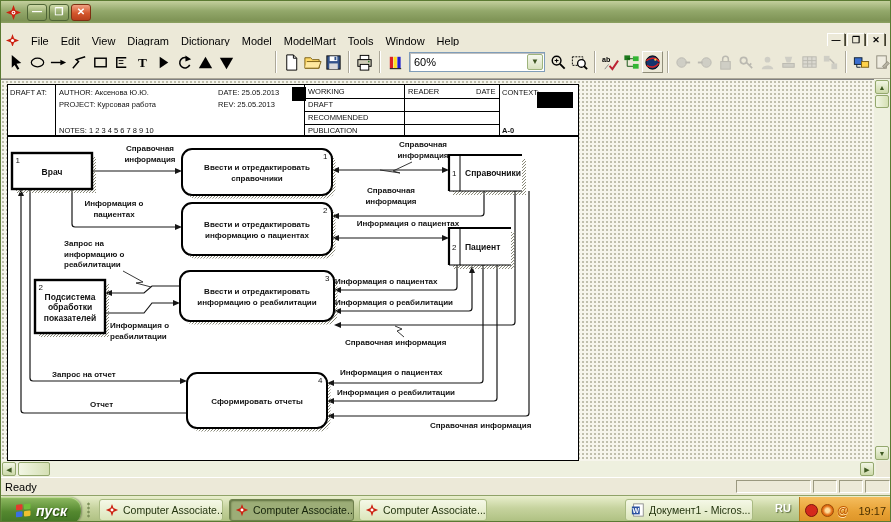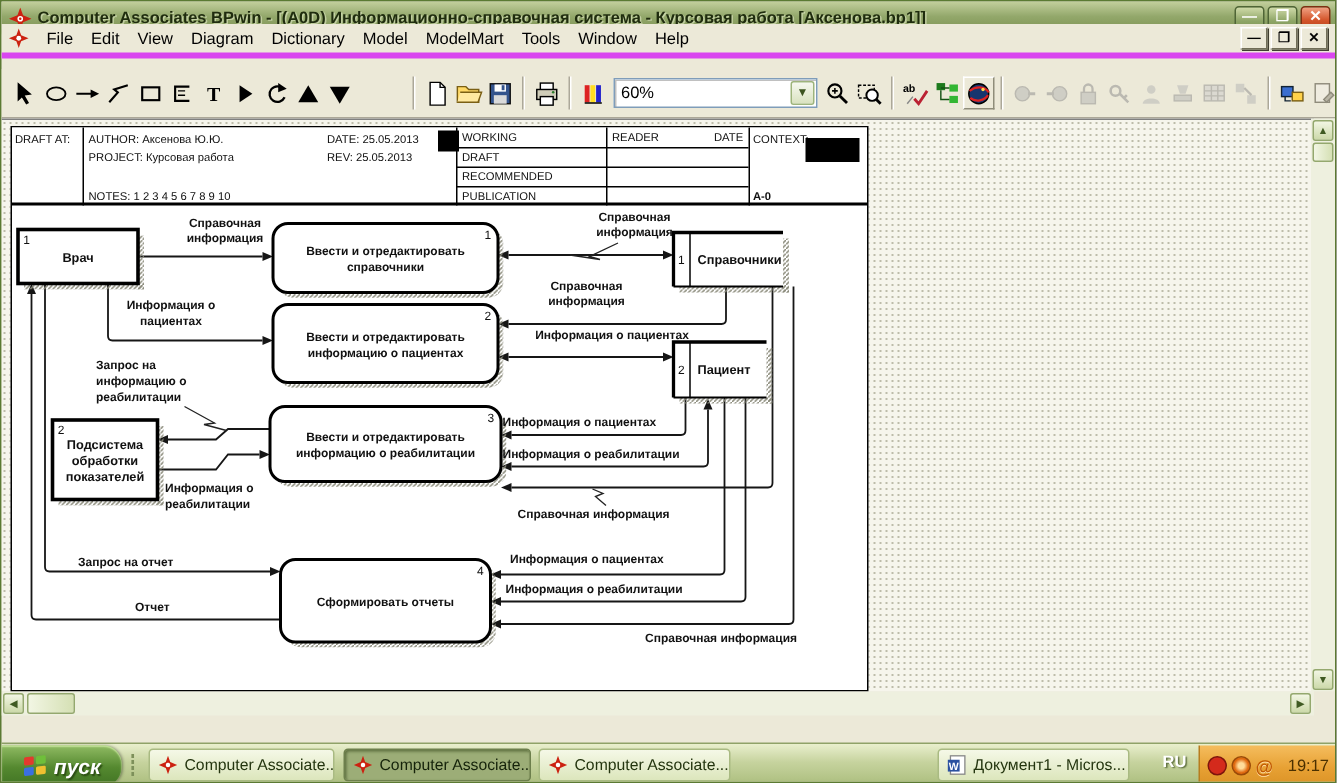--- a/index.html
+++ b/index.html
@@ -13,22 +13,22 @@
     display:flex; align-items:center; padding:0 3px; }
   .titlebar .app-ic { width:15px; height:15px; margin:0 4px 0 2px; flex:none; }
   .title-text { font-size:11px; font-weight:bold; color:#1f2c0e; text-shadow:1px 1px 0 rgba(235,242,210,.55);
     white-space:nowrap; overflow:hidden; flex:1; }
   .tb-btn { width:20px; height:17px; border-radius:3px; margin-left:2px; flex:none;
     border:1px solid #4f6536; color:#fff; font-size:10px; font-weight:bold; line-height:14px;
     text-align:center; background:linear-gradient(#cfdaa9, #8ea566 60%, #7d9455); }
   .tb-btn.close { background:linear-gradient(#f0a183, #d4562c 55%, #b8401c); border-color:#7e2f12; }
 
   
-  .menubar { position:absolute; left:0; top:15px; width:100%; height:23px; background:#ece9d8;
-    border-bottom:4px solid #d946ef; display:flex; align-items:center; padding:0 2px;justify-content:center; }
+  .menubar { position:absolute; left:0; top:31px; width:100%; height:23px; background:#ece9d8;
+    border-bottom:6px solid #d946ef; display:flex; align-items:center; padding:0 2px;justify-content:center; }
   .menu-item { font-size:11px; color:#000; padding:3px 6px; cursor:default; }
   .mdi-ic { width:15px; height:15px; margin:0 5px 0 2px; }
   .mdi-btns { margin-left:auto; display:flex; gap:2px; padding-right:3px; }
   .mdi-btn { width:18px; height:15px; background:#ece9d8; border:1px solid;
     border-color:#fff #716e58 #716e58 #fff; box-shadow:1px 1px 0 #403e30;
     font-size:9px; line-height:12px; text-align:center; color:#000; font-weight:bold; }
 
   
   .toolbar { position:absolute; left:0; top:45px; width:100%; height:33px; background:#ece9d8;
     border-bottom:1px solid #aca899; display:flex; align-items:center; padding-left:5px; }
@@ -113,21 +113,20 @@
 <body>
 
 <div class="screen">
 
   <div class="titlebar">
     <svg class="app-ic" viewBox="0 0 16 16">
       <path d="M8,0 L10,5.5 L16,8 L10,10.5 L8,16 L6,10.5 L0,8 L6,5.5 Z" fill="#cc2211"></path>
       <circle cx="8" cy="8" r="2" fill="#fff"></circle>
         <circle cx="8" cy="8" r="0.9" fill="#cc2211"></circle>
     </svg>
-    <div class="title-text">Computer Associates BPwin - [(A0D) Информационно-справочная система - Курсовая работа  [Аксенова.bp1]]</div>
     <div class="tb-btn">—</div>
     <div class="tb-btn">❐</div>
     <div class="tb-btn close">✕</div>
   </div>
 
   <div class="menubar">
     <svg class="mdi-ic" viewBox="0 0 16 16">
       <path d="M8,1 L9.7,5.8 L15,8 L9.7,10.2 L8,15 L6.3,10.2 L1,8 L6.3,5.8 Z" fill="#cc2211"></path>
       <circle cx="8" cy="8" r="1.7" fill="#fff"></circle>
     </svg>
@@ -527,20 +526,27 @@
     <div class="sc-btn" style="left:1px;top:367px">▼</div>
   </div>
 
   <div class="hscroll">
     <div class="sc-btn" style="left:1px;top:1px">◀</div>
     <div class="sc-thumb" style="left:17px;top:1px;width:32px;height:14px"></div>
     <div class="sc-btn" style="left:859px;top:1px">▶</div>
   </div>
   <div class="scorner"></div>
 
+  <div class="statusbar">
+    <span class="ready">Ready</span>
+    <div class="st-cell" style="left:735px;width:75px"></div>
+    <div class="st-cell" style="left:812px;width:24px"></div>
+    <div class="st-cell" style="left:838px;width:24px"></div>
+    <div class="st-cell" style="left:864px;width:25px"></div>
+  </div>
 
   <div class="taskbar">
     <div class="start-btn">
       <svg width="17" height="17" viewBox="0 0 17 17">
         <g transform="skewY(-6)">
           <rect x="1" y="3" width="6.5" height="5.5" rx="1" fill="#e23a2e"></rect>
           <rect x="9" y="3" width="6.5" height="5.5" rx="1" fill="#6fbf3a"></rect>
           <rect x="1" y="10" width="6.5" height="5.5" rx="1" fill="#3a6fe2"></rect>
           <rect x="9" y="10" width="6.5" height="5.5" rx="1" fill="#f0c030"></rect>
         </g>

